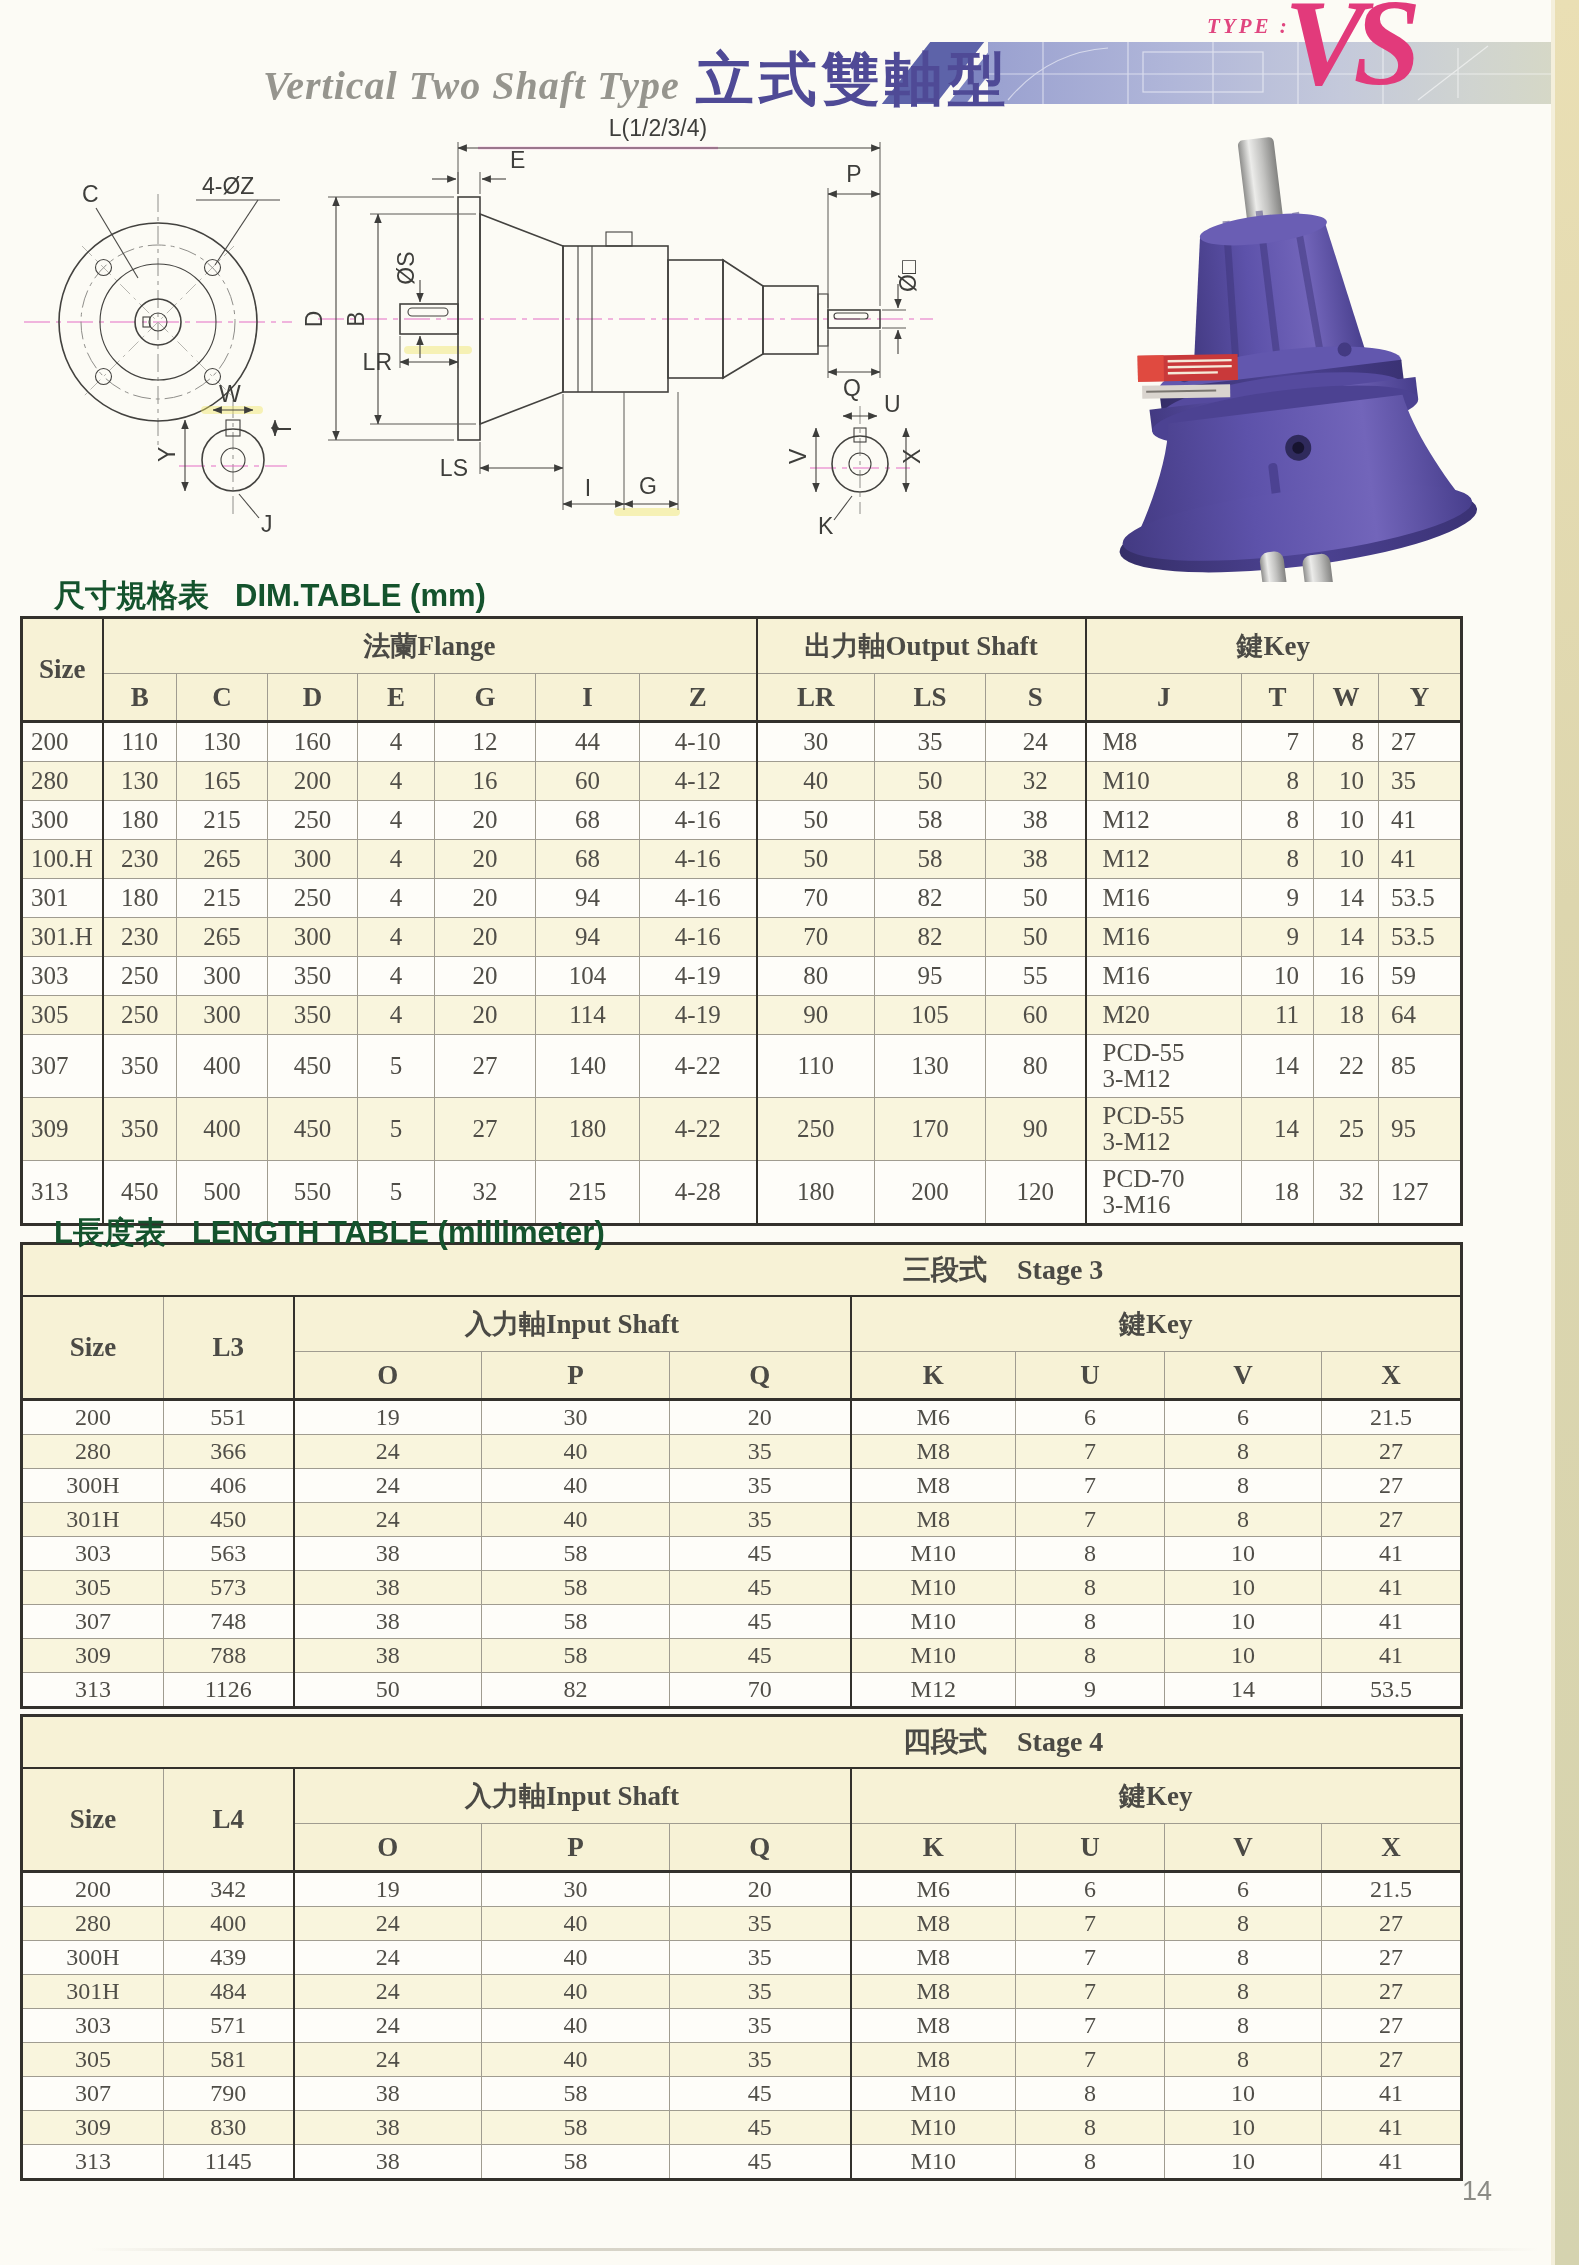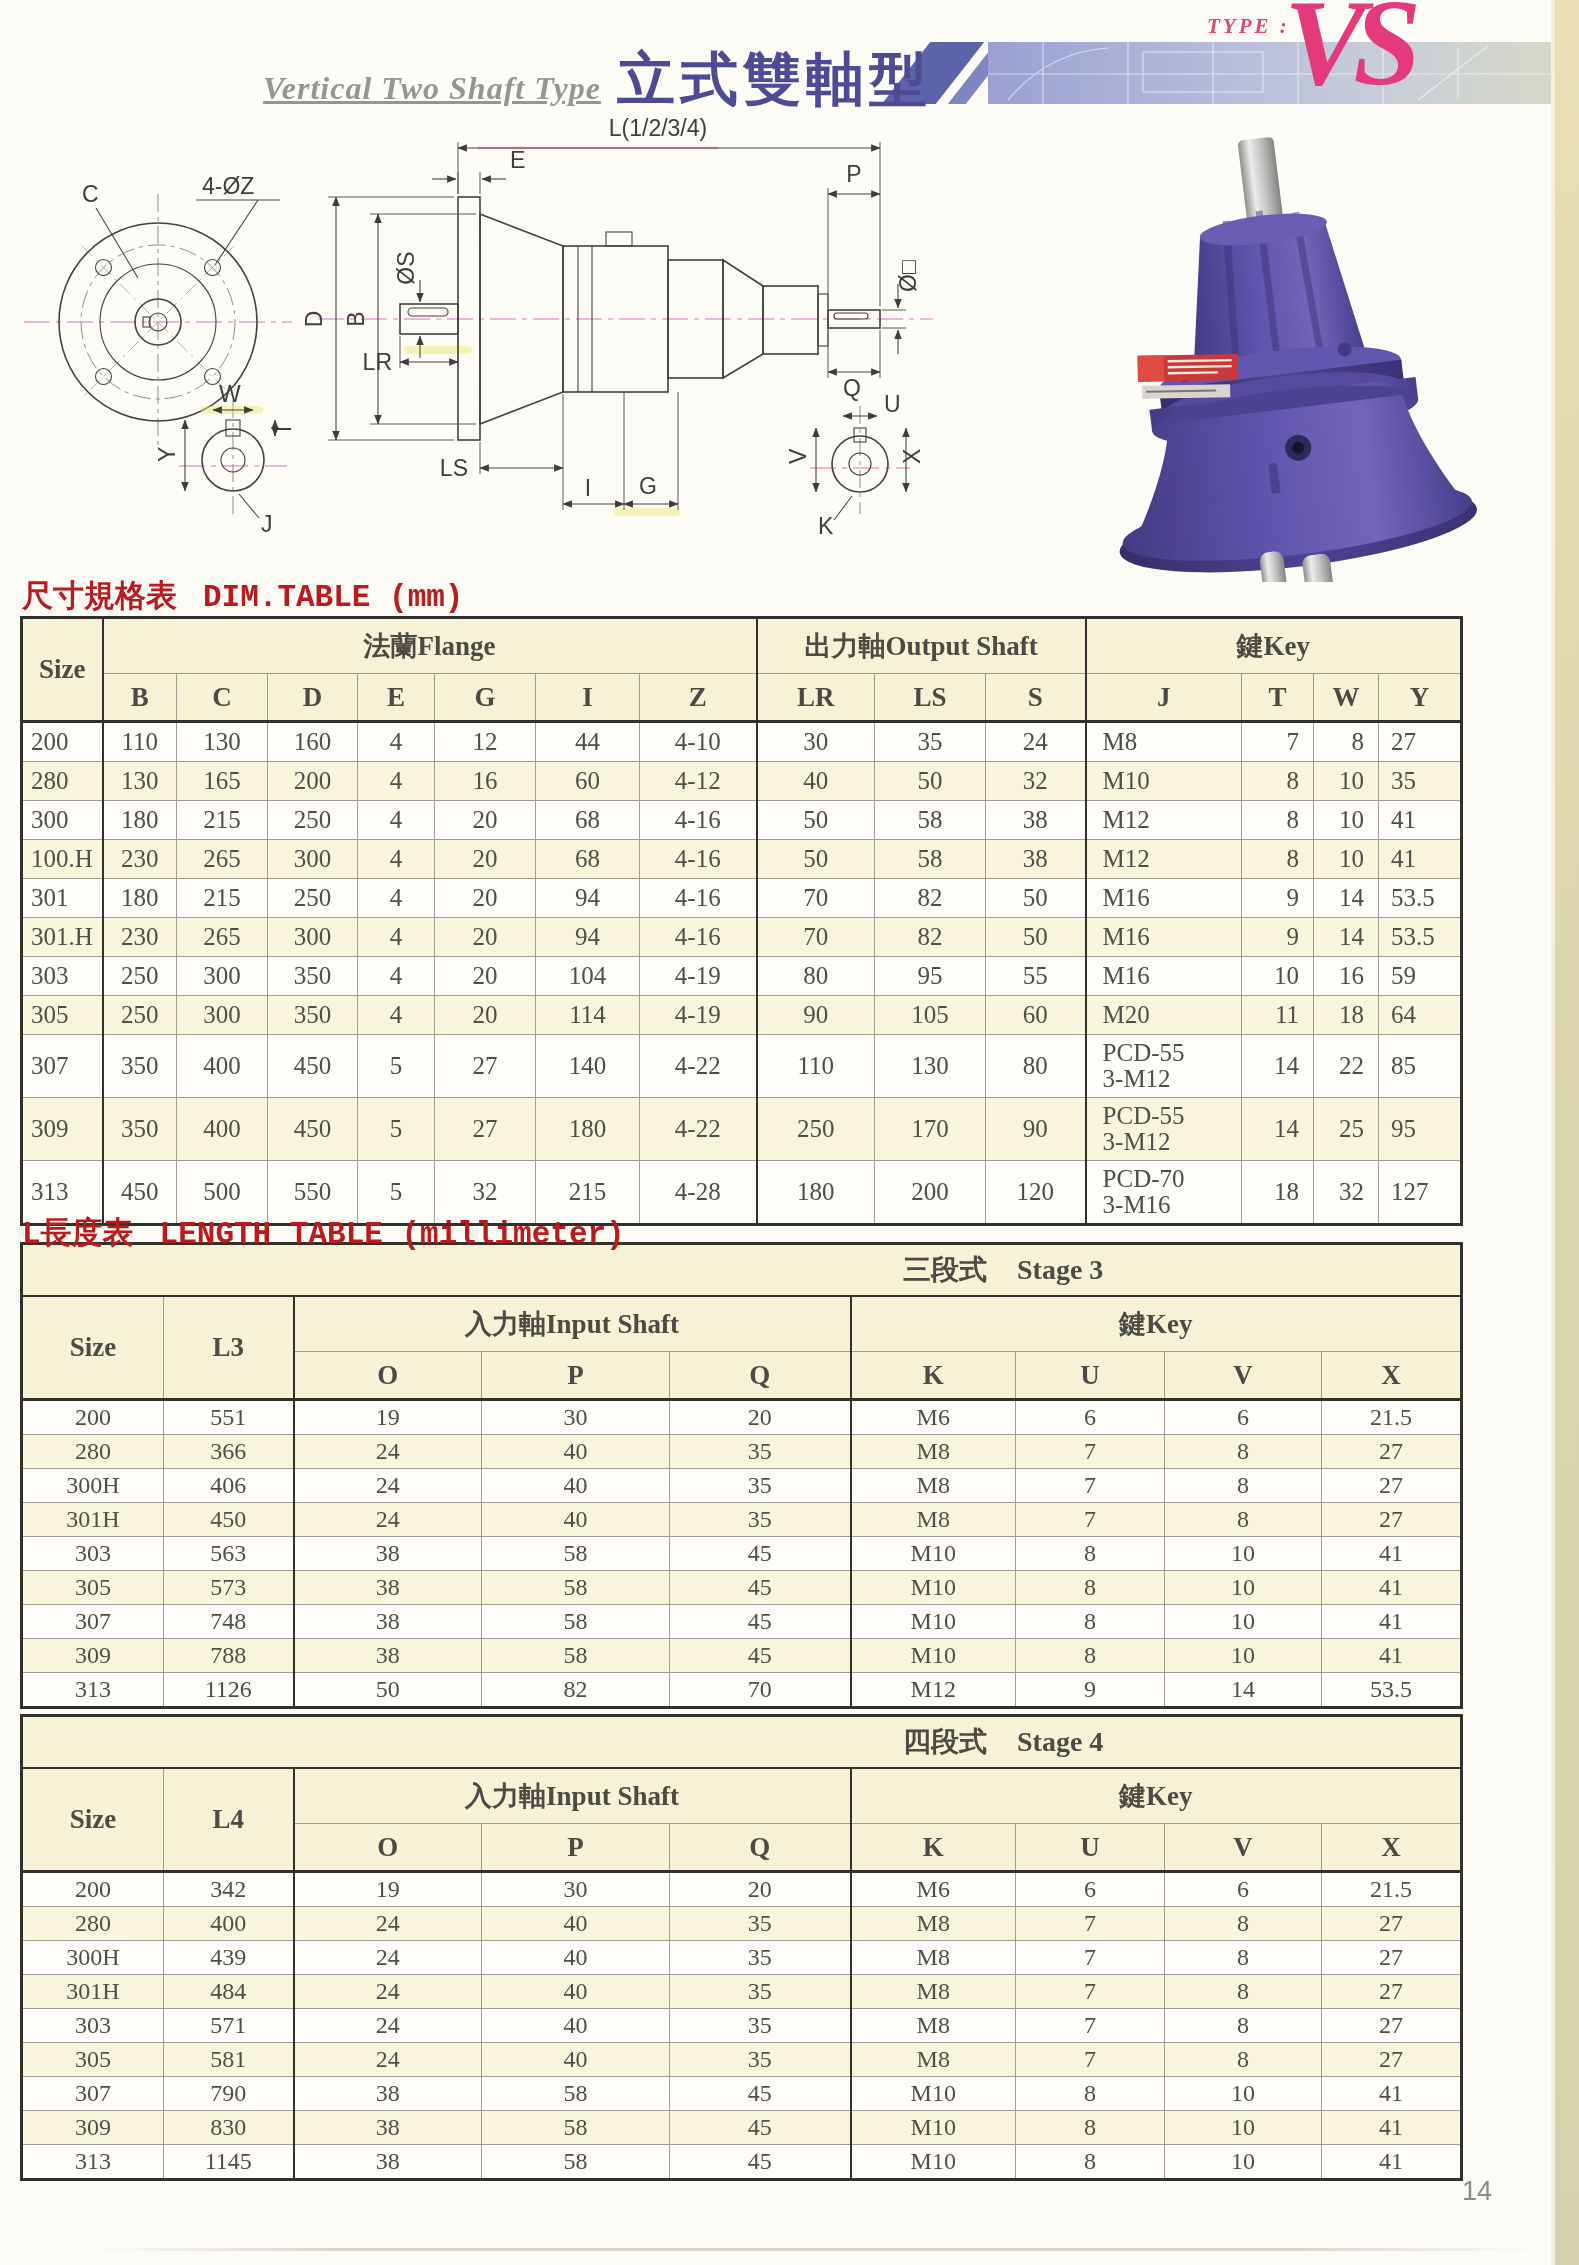--- a/index.html
+++ b/index.html
@@ -6,21 +6,21 @@
   .page{position:relative;width:1579px;height:2265px;background:#fcfbf5;overflow:hidden;
         font-family:"Liberation Serif","DejaVu Serif",serif;}
 
   
   .band{position:absolute;left:988px;top:42px;width:569px;height:62px;
         background:linear-gradient(90deg,#9aa1d0 0%,#b0b6d9 32%,#c4c9db 62%,#d0d4d0 85%,#d6d8c6 100%);}
   .stripe1{position:absolute;left:906px;top:42px;width:54px;height:62px;background:#5d63a9;transform:skewX(-38deg);}
   .stripe2{position:absolute;left:972px;top:42px;width:18px;height:62px;background:#7e85c1;transform:skewX(-38deg);}
   .band svg{position:absolute;left:0;top:0;}
   .main-title{position:absolute;left:263px;top:20px;white-space:nowrap;z-index:2;}
-  .t-en{font-style:italic;font-size:32px;color:#96958e;letter-spacing:1px;text-decoration:underline;}
+  .t-en{font-style:italic;font-size:40px;color:#96958e;letter-spacing:1px;}
   .t-zh{font-weight:700;font-size:58px;color:#4f4a96;letter-spacing:5px;margin-left:16px;}
   .type-label{position:absolute;left:1207px;top:14px;font-style:italic;font-weight:700;font-size:21px;
               color:#e0457f;letter-spacing:3px;z-index:5;}
   .type-value{position:absolute;left:1284px;top:-18px;font-style:italic;font-weight:700;font-size:122px;
               color:#e23a7b;letter-spacing:-12px;z-index:5;line-height:1;}
 
   
   .drawings{position:absolute;left:18px;top:102px;width:1032px;height:442px;}
   .photo{position:absolute;left:1045px;top:132px;width:460px;height:450px;}
   .ln{fill:none;stroke:#43423f;stroke-width:1.6;}
@@ -29,22 +29,22 @@
   .dim{stroke:#44433f;stroke-width:1.1;fill:none;}
   .dimo{stroke:#44433f;stroke-width:1.1;}
   .ldr{stroke:#4a4946;stroke-width:1.1;}
   .cl-pink{stroke:#e36ec6;stroke-width:1.2;stroke-dasharray:26 6 5 6;fill:none;}
   .cl-gray{stroke:#8f8e8a;stroke-width:1;stroke-dasharray:18 5 4 5;fill:none;}
   .cl-gray2{stroke:#b0afa9;stroke-width:.9;stroke-dasharray:14 5 3 5;}
   .dlab{font-family:"Liberation Sans","DejaVu Sans",sans-serif;font-size:23px;fill:#3e3e3b;}
   .hl{stroke:#efe55f;stroke-width:8;opacity:.42;stroke-linecap:round;}
 
   
-  .sec-title{position:absolute;font-family:Liberation Mono, monospace;font-weight:700;
-             color:#b91c1c;white-space:nowrap;z-index:3;}
+  .sec-title{position:absolute;font-family:Liberation Sans, sans-serif;font-weight:700;
+             color:#14532d;white-space:nowrap;z-index:3;margin-left:32px;}
   .dim-title{left:22px;top:549px;font-size:31px;}
   .len-title{left:22px;top:1186px;font-size:31px;}
   .sec-title .en{margin-left:26px;}
 
   
   .tbl-wrap{position:absolute;left:20px;width:1440px;z-index:2;}
   .dim-wrap{top:616px;}
   .s3-wrap{top:1242px;border-radius:6px;}
   .s4-wrap{top:1714px;}
   table{width:1440px;table-layout:fixed;border-collapse:collapse;background:#fefdf9;border:3px solid #33312c;padding-left:44px;}

